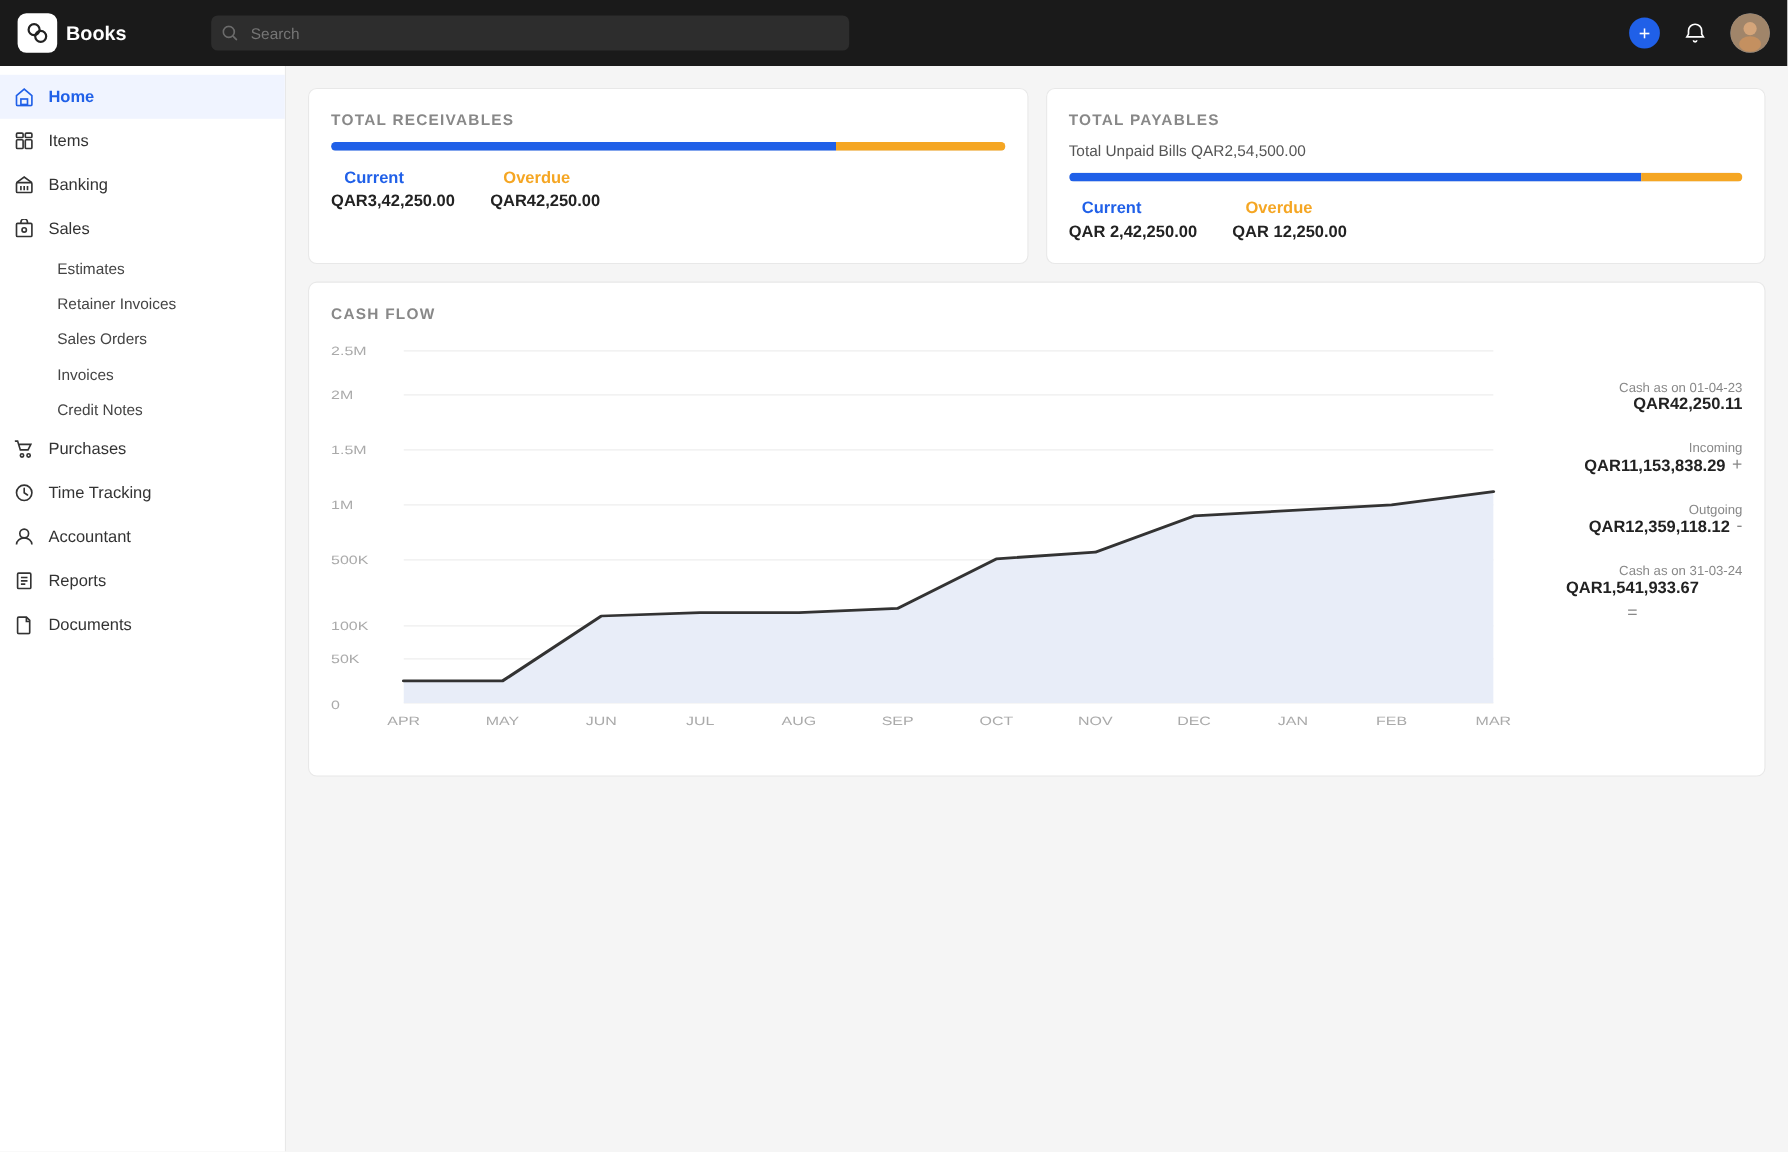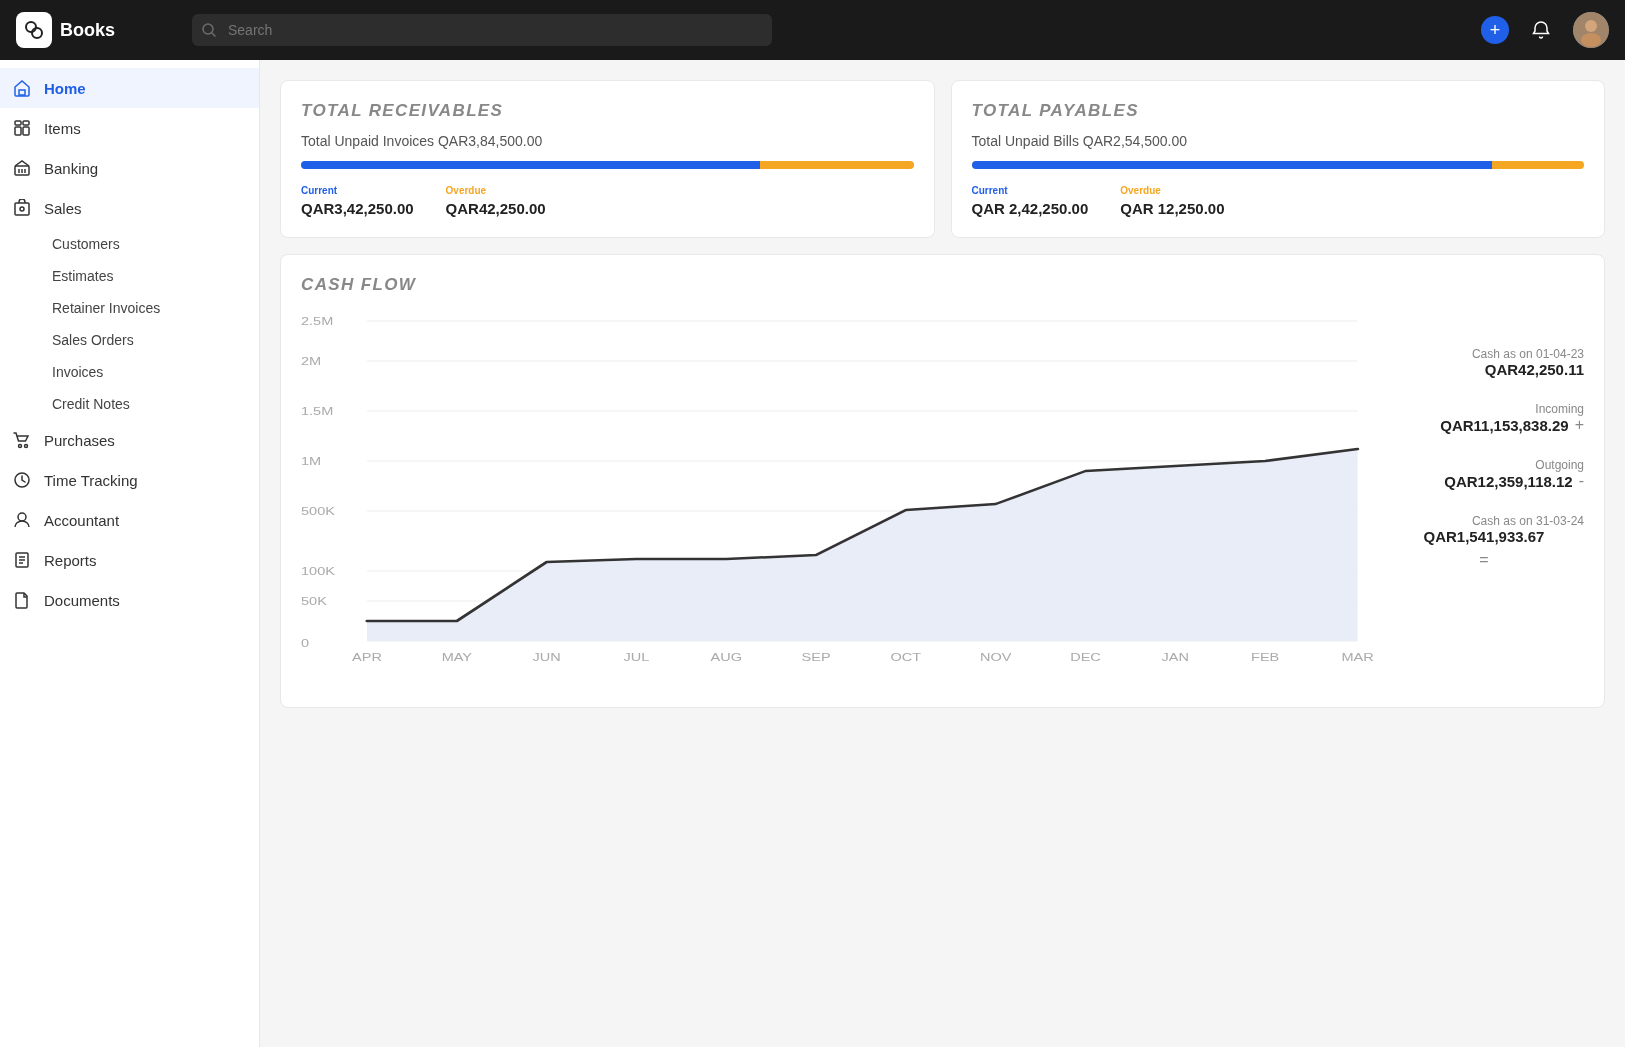--- a/index.html
+++ b/index.html
@@ -26,27 +26,27 @@
     .nav-item.active { background: #f0f4ff; color: #2060e8; font-weight: 600; }
     .nav-item .nav-icon { width: 20px; height: 20px; display: flex; align-items: center; justify-content: center; flex-shrink: 0; }
     .nav-sub-item { padding: 8px 20px 8px 52px; font-size: 14px; color: #444; cursor: pointer; }
 
     
     .main { flex: 1; overflow-y: auto; padding: 20px; background: #f5f5f5; }
 
     
     .cards-row { display: grid; grid-template-columns: 1fr 1fr; gap: 16px; margin-bottom: 16px; }
     .card { background: #fff; border: 1px solid #e8e8e8; border-radius: 8px; padding: 20px; }
-    .card-label { font-size: 17px; font-weight: 700; letter-spacing: 0.08em; color: #888; text-transform: uppercase; margin-bottom: 12px; font-style: italic; }
+    .card-label { font-size: 14px; font-weight: 700; letter-spacing: 0.08em; color: #888; text-transform: uppercase; margin-bottom: 12px; }
     .card-unpaid { font-size: 14px; color: #555; margin-bottom: 12px; }
     .progress-bar { height: 8px; border-radius: 4px; background: #eee; margin-bottom: 16px; overflow: hidden; display: flex; }
     .progress-bar .seg-blue { background: #2060e8; }
     .progress-bar .seg-yellow { background: #f5a623; }
     .card-metrics { display: flex; gap: 32px; }
-    .metric-label { font-size: 10px; font-weight: 600; margin-bottom: 4px; }
+    .metric-label { font-size: 15px; font-weight: 600; margin-bottom: 4px; margin-left: 12px; }
     .metric-label.blue { color: #2060e8; }
     .metric-label.yellow { color: #f5a623; }
     .metric-value { font-size: 15px; font-weight: 700; color: #222; }
 
     
     .cash-flow-card { background: #fff; border: 1px solid #e8e8e8; border-radius: 8px; padding: 20px; margin-bottom: 16px; }
     .cash-flow-inner { display: flex; gap: 0; }
     .chart-area { flex: 1; min-height: 380px; position: relative; }
     .chart-sidebar { width: 200px; flex-shrink: 0; display: flex; flex-direction: column; gap: 24px; padding-top: 40px; }
     .cs-item { }
@@ -147,23 +147,20 @@
         <svg width="18" height="18" viewBox="0 0 18 18" fill="none">
           <rect x="2" y="4" width="14" height="12" rx="1" stroke="currentColor" stroke-width="1.5"></rect>
           <path d="M6 4V3a3 3 0 0 1 6 0v1" stroke="currentColor" stroke-width="1.5"></path>
           <circle cx="9" cy="10" r="2" stroke="currentColor" stroke-width="1.5"></circle>
         </svg>
       </span>
       <span>Sales</span>
     </div>
 
     <div class="nav-sub-item">
-      <span>Customers</span>
-    </div>
-    <div class="nav-sub-item">
       <span>Estimates</span>
     </div>
     <div class="nav-sub-item">
       <span>Retainer Invoices</span>
     </div>
     <div class="nav-sub-item">
       <span>Sales Orders</span>
     </div>
     <div class="nav-sub-item">
       <span>Invoices</span>
@@ -225,21 +222,20 @@
       <span>Documents</span>
     </div>
   </div>
 
   <div class="main">
 
     <div class="cards-row">
 
       <div class="card">
         <div class="card-label">TOTAL RECEIVABLES</div>
-        <div class="card-unpaid">Total Unpaid Invoices QAR3,84,500.00</div>
         <div class="progress-bar">
           <div class="seg-blue" style="width:75%"></div>
           <div class="seg-yellow" style="width:25%"></div>
         </div>
         <div class="card-metrics">
           <div>
             <div class="metric-label blue">Current</div>
             <div class="metric-value">QAR3,42,250.00</div>
           </div>
           <div>

